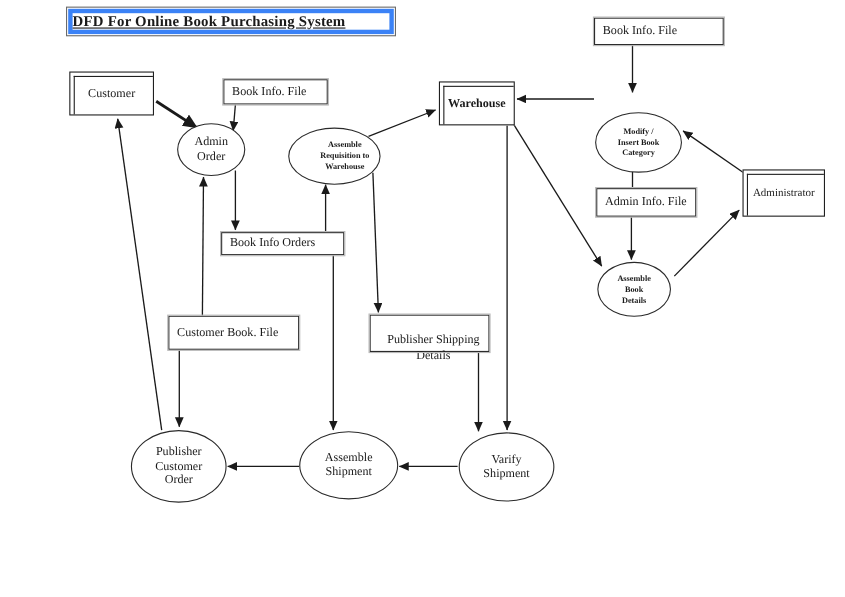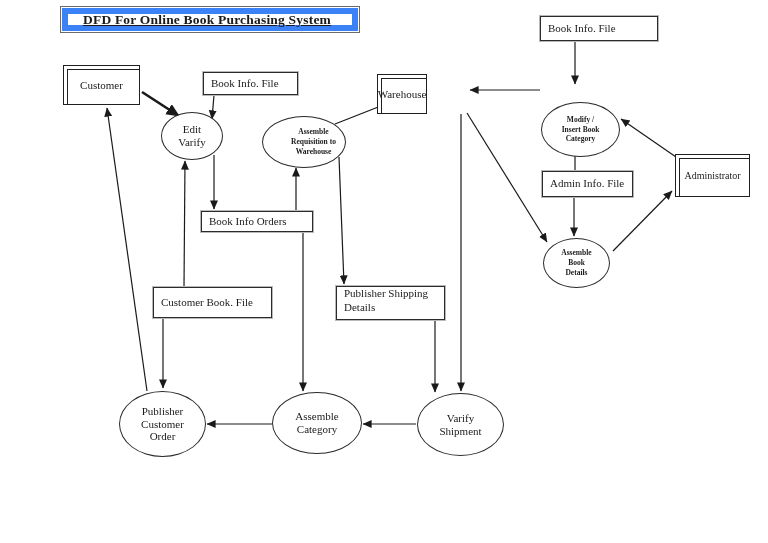--- a/index.html
+++ b/index.html
@@ -5,22 +5,22 @@
   html,body{margin:0;padding:0;background:#ffffff;}
   .page{
     position:relative;width:768px;height:543px;background:#ffffff;
     font-family:"Liberation Serif","DejaVu Serif",serif;color:#1a1a1a;overflow:hidden;
   }
   #edge-layer{position:absolute;left:0;top:0;width:768px;height:543px;}
   .node{position:absolute;box-sizing:border-box;background:#ffffff;}
 
   
   .title-box{
-    border:6px solid #3b82f6;outline:1px solid #6a6a6a;outline-offset:1px;
-    display:flex;align-items:center;padding-left:15px;
+    border:4px solid #3b82f6;outline:1px solid #6a6a6a;outline-offset:1px;
+    display:flex;align-items:center;
     font-size:13.5px;font-weight:bold;
   }
   .title-box .lbl{text-decoration:underline;white-space:nowrap;letter-spacing:.2px;}
 
   
   .ent{
     border:1px solid #1f1f1f;
     display:flex;align-items:center;justify-content:center;
     font-size:11px;text-align:center;
   }
@@ -29,21 +29,21 @@
     border-top:1px solid #1f1f1f;border-left:1px solid #1f1f1f;pointer-events:none;
   }
   .ent .lbl{position:relative;padding:0 2px;}
 
   
   .store{
     border:1px solid #2b2b2b;outline:1px solid #b9b9b9;
     display:flex;align-items:center;padding-left:7px;
     font-size:11px;line-height:1.25;
   }
-  .store.wrap{align-items:flex-start;padding-top:0;}
+  .store.wrap{align-items:flex-start;padding-top:16px;text-align:center;}
   .store .lbl{display:block;}
 
   
   .proc{
     border:1px solid #2a2a2a;border-radius:50%;
     display:flex;align-items:center;justify-content:center;
     font-size:11px;line-height:1.18;text-align:center;
   }
   .proc .lbl{display:block;}
   .proc.small{font-size:7.5px;font-weight:bold;line-height:1.3;}
@@ -87,21 +87,21 @@
 
   <div class="node title-box" style="left:62px;top:8px;width:296px;height:23px;">
     <span class="lbl">DFD For Online Book Purchasing System</span>
   </div>
 
   <div class="node ent" style="left:63px;top:65px;width:77px;height:40px;">
     <i class="dbl"></i>
     <span class="lbl">Customer</span>
   </div>
 
-  <div class="node ent" style="left:377px;top:74px;width:50px;height:40px;">
+  <div class="node ent" style="left:399px;top:74px;width:69px;height:40px;font-weight:bold;">
     <i class="dbl"></i>
     <span class="lbl">Warehouse</span>
   </div>
 
   <div class="node ent" style="left:675px;top:154px;width:75px;height:43px;font-size:10px;">
     <i class="dbl"></i>
     <span class="lbl">Administrator</span>
   </div>
 
   <div class="node store" style="left:203px;top:72px;width:95px;height:23px;">
@@ -122,40 +122,40 @@
 
   <div class="node store" style="left:153px;top:287px;width:119px;height:31px;">
     <span class="lbl">Customer Book. File</span>
   </div>
 
   <div class="node store wrap" style="left:336px;top:286px;width:109px;height:34px;">
     <span class="lbl">Publisher Shipping Details</span>
   </div>
 
   <div class="node proc" style="left:161px;top:112px;width:62px;height:48px;">
-    <span class="lbl" style="max-width:36px;">Edit Varify</span>
+    <span class="lbl" style="max-width:36px;">Admin Order</span>
   </div>
 
   <div class="node proc small" style="left:262px;top:116px;width:84px;height:52px;">
     <span class="lbl" style="max-width:46px;margin-left:19px;">Assemble Requisition to Warehouse</span>
   </div>
 
   <div class="node proc small" style="left:541px;top:102px;width:79px;height:55px;">
     <span class="lbl" style="max-width:45px;">Modify / Insert Book Category</span>
   </div>
 
   <div class="node proc small" style="left:543px;top:238px;width:67px;height:50px;">
     <span class="lbl" style="max-width:40px;">Assemble Book Details</span>
   </div>
 
   <div class="node proc" style="left:119px;top:391px;width:87px;height:66px;">
     <span class="lbl" style="max-width:60px;">Publisher Customer Order</span>
   </div>
 
   <div class="node proc" style="left:272px;top:392px;width:90px;height:62px;">
-    <span class="lbl" style="max-width:60px;">Assemble Category</span>
+    <span class="lbl" style="max-width:60px;">Assemble Shipment</span>
   </div>
 
   <div class="node proc" style="left:417px;top:393px;width:87px;height:63px;">
     <span class="lbl" style="max-width:56px;">Varify Shipment</span>
   </div>
 
 </div>
 
 </body></html>

